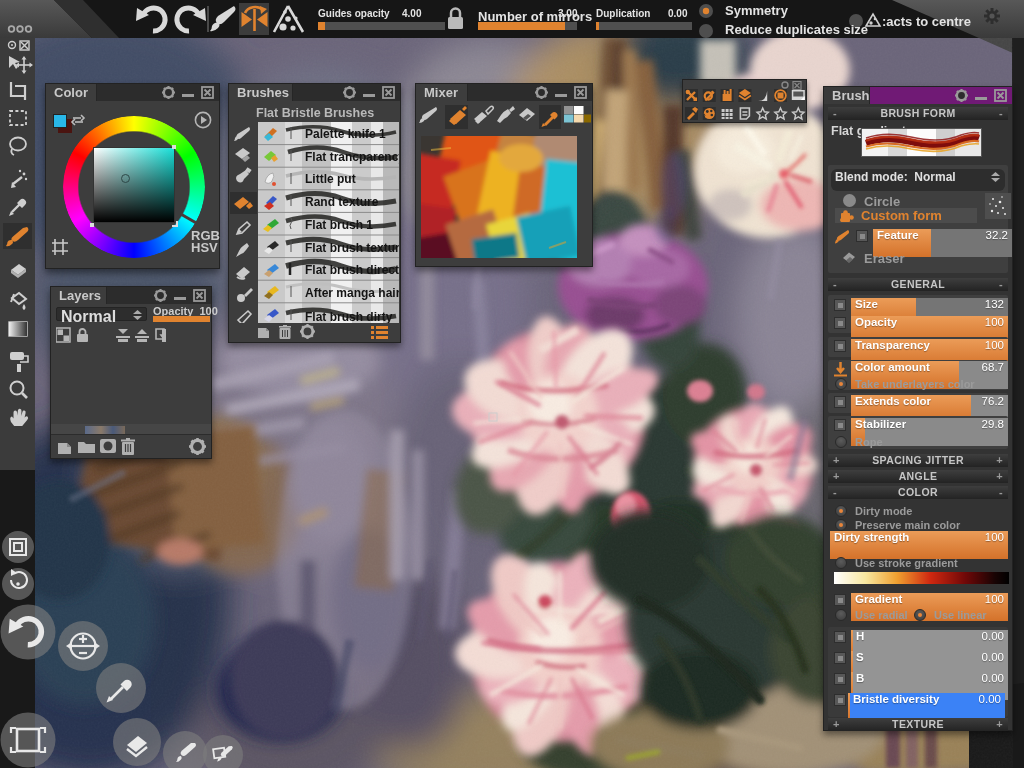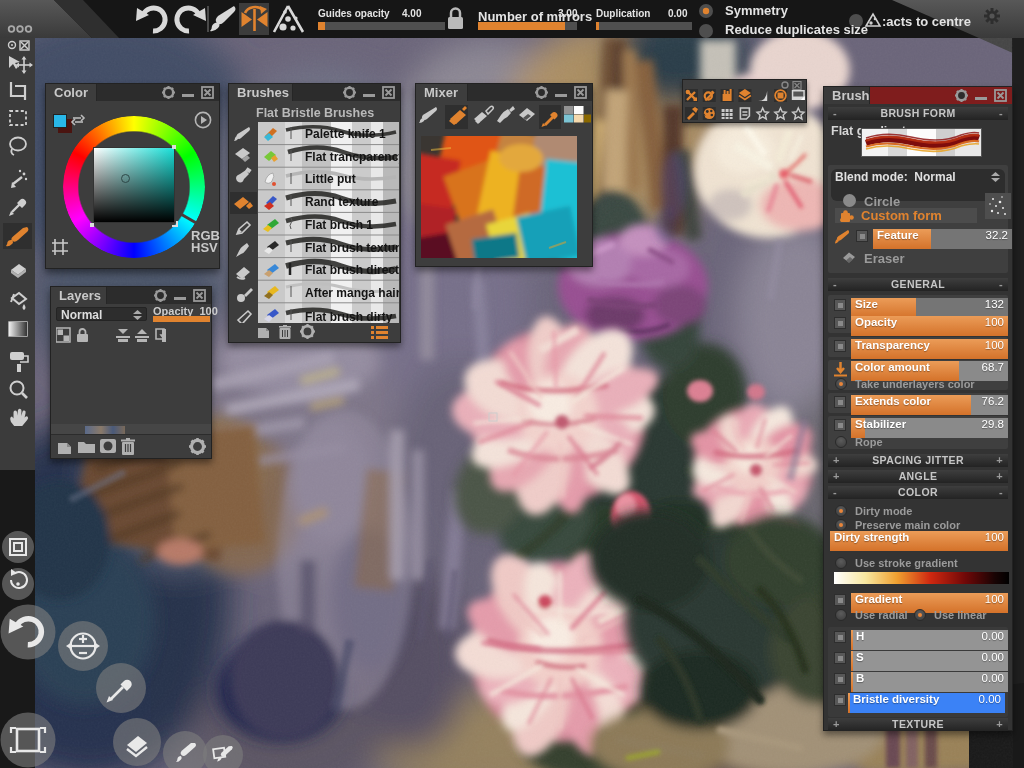--- a/index.html
+++ b/index.html
@@ -10,21 +10,21 @@
 .panel{position:absolute;background:#3d3d3d;border:1px solid #222;box-shadow:0 4px 7px rgba(0,0,0,.45);z-index:10;margin-top:40px;}
 .ptop{position:absolute;left:0;top:0;right:0;height:17px;background:#2c2c2c;}
 .ptab{position:absolute;left:0;top:0;height:17px;background:#3d3d3d;color:#c9c9c9;font-size:13px;font-weight:bold;
   padding:1px 10px 0 8px;border-right:1px solid #262626;}
 .pbtns{position:absolute;top:2px;right:5px;display:flex;gap:7px;align-items:center;height:13px;}
 .txt{position:absolute;color:#e3e3e3;font-size:12px;font-weight:bold;white-space:nowrap;}
 .hdr{position:absolute;left:4px;right:4px;height:13px;background:linear-gradient(#3e3e3e,#232323);
   color:#c6c6c6;font-size:10.5px;font-weight:bold;text-align:center;line-height:13px;letter-spacing:.4px;}
 .hdr i{position:absolute;font-style:normal;color:#9a9a9a;font-size:11px;top:0;}
 .grp{position:absolute;left:4px;right:4px;background:#3f3f3f;border-radius:2px;}
-.sld{position:absolute;height:20px;background:#757575;overflow:hidden;}
+.sld{position:absolute;height:28px;background:#757575;overflow:hidden;}
 .sfill{position:absolute;left:0;top:0;bottom:0;background:linear-gradient(#eb9c58,#d4722a);}
 .slbl{position:absolute;left:4px;top:0px;color:#fff;font-size:11.5px;font-weight:bold;text-shadow:0 1px 1px rgba(0,0,0,.35);}
 .sval{position:absolute;right:4px;top:0px;color:#fff;font-size:11.5px;font-weight:normal;text-shadow:0 1px 1px rgba(0,0,0,.35);}
 .sbox{position:absolute;width:12px;height:12px;background:#585858;border:1px solid #2e2e2e;}
 .sbox:after{content:"";position:absolute;left:2.5px;top:2.5px;width:5px;height:5px;background:#8a8a8a;}
 .radio{position:absolute;width:12px;height:12px;border-radius:50%;background:radial-gradient(circle at 50% 35%,#5c5c5c,#3a3a3a);border:1px solid #2a2a2a;}
 .radio.on:after{content:"";position:absolute;left:3px;top:3px;width:4px;height:4px;border-radius:50%;background:#e8853a;}
 .rlbl{position:absolute;color:#9b9b9b;font-size:11px;font-weight:bold;white-space:nowrap;}
 </style>
 </head>
@@ -671,21 +671,21 @@
           </svg>
           <svg width="12" height="4" style="margin-top:6px">
             <rect width="12" height="3" fill="#9a9a9a"></rect>
           </svg>
           <svg width="13" height="13">
             <use href="#i-xbox"></use>
           </svg>
         </div>
   </div>
   <div class="abs" style="left:5px;top:20px;width:91px;height:14px;background:#2d2d2d;border:1px solid #242424;border-radius:2px">
-    <div class="txt" style="left:4px;top:0px;font-size:12px;color:#ddd">Normal</div>
+    <div class="txt" style="left:4px;top:0px;font-size:16px;color:#ddd">Normal</div>
     <svg class="abs" style="right:4px;top:2px" width="9" height="10">
           <polygon points="0,4 4.5,0 9,4" fill="#aaa"></polygon>
           <polygon points="0,6 4.5,10 9,6" fill="#aaa"></polygon>
         </svg>
   </div>
   <div class="txt" style="left:102px;top:18px;font-size:11px;color:#ccc">Opacity&nbsp;&nbsp;100</div>
   <div class="abs" style="left:102px;top:29px;width:57px;height:6px;background:#e0832f"></div>
   <svg class="abs" style="left:5px;top:40px" width="152" height="16" fill="#b5b5b5">
     <g>
           <rect x="0" y="1" width="14" height="14" fill="none" stroke="#b5b5b5" stroke-width="1.5"></rect>
@@ -1109,21 +1109,21 @@
             <path d="M6.5 1 l1.7 3.8 4 .4 -3 2.8 .9 4 -3.6 -2.2 -3.6 2.2 .9 -4 -3 -2.8 4 -.4z" fill="none" stroke="#c9c9c9" stroke-width="1.4"></path>
           </g>
       <g transform="translate(106.8,18)">
             <path d="M6.5 1 l1.7 3.8 4 .4 -3 2.8 .9 4 -3.6 -2.2 -3.6 2.2 .9 -4 -3 -2.8 4 -.4z" fill="none" stroke="#c9c9c9" stroke-width="1.4"></path>
           </g>
     </g>
   </svg>
 </div>
 
 <div class="panel" id="brushpanel" style="left:823px;top:46px;width:190px;height:645px;background:#333">
-  <div class="ptop" style="background:#7f1d1d">
+  <div class="ptop" style="background:#701a75">
         <div class="ptab" style="width:46px;background:#3a3a3a">Brush</div>
     <div class="pbtns">
           <svg width="13" height="13">
             <use href="#i-gear"></use>
           </svg>
           <svg width="12" height="4" style="margin-top:6px">
             <rect width="12" height="3" fill="#9a9a9a"></rect>
           </svg>
           <svg width="13" height="13">
             <use href="#i-xbox"></use>
@@ -1137,21 +1137,21 @@
     <svg width="121" height="29" viewBox="0 0 121 29">
       <path d="M4 14 q20 -7 45 -1 q30 7 50 -2 q12 -4 18 -2" fill="none" stroke="#7e0d0d" stroke-width="6"></path>
       <path d="M4 11.5 q20 -7 45 -1 q30 7 50 -2 q12 -4 18 -2" fill="none" stroke="#b52d12" stroke-width="2.6" stroke-opacity=".95"></path>
       <path d="M4 17.5 q20 -6 45 0 q30 6 50 -3 q12 -4 18 -2" fill="none" stroke="#d8661a" stroke-width="2.2" stroke-opacity=".95"></path>
       <path d="M4 20 q20 -6 45 0 q30 6 50 -3 q12 -3 18 -2" fill="none" stroke="#e8a428" stroke-width="1.6" stroke-opacity=".9"></path>
       <path d="M4 9 q20 -7 45 -1 q30 7 50 -2 q12 -4 18 -2" fill="none" stroke="#8e1616" stroke-width="1.4" stroke-opacity=".85"></path>
     </svg>
   </div>
 
   <div class="grp" style="top:78px;height:108px">
-    <div class="abs" style="left:3px;top:4px;right:3px;height:32px;background:#2d2d2d;border-radius:6px">
+    <div class="abs" style="left:3px;top:4px;right:3px;height:22px;background:#2d2d2d;border-radius:6px">
       <div class="txt" style="left:4px;top:1px;color:#e0e0e0">Blend mode:&nbsp; Normal</div>
       <svg class="abs" style="right:5px;top:3px" width="9" height="10">
             <polygon points="0,4 4.5,0 9,4" fill="#aaa"></polygon>
             <polygon points="0,6 4.5,10 9,6" fill="#aaa"></polygon>
           </svg>
     </div>
     <circle class="abs"></circle>
     <svg class="abs" style="left:14px;top:28px" width="15" height="15">
           <circle cx="7.5" cy="7.5" r="6.5" fill="#8a8a8a"></circle>
         </svg>

